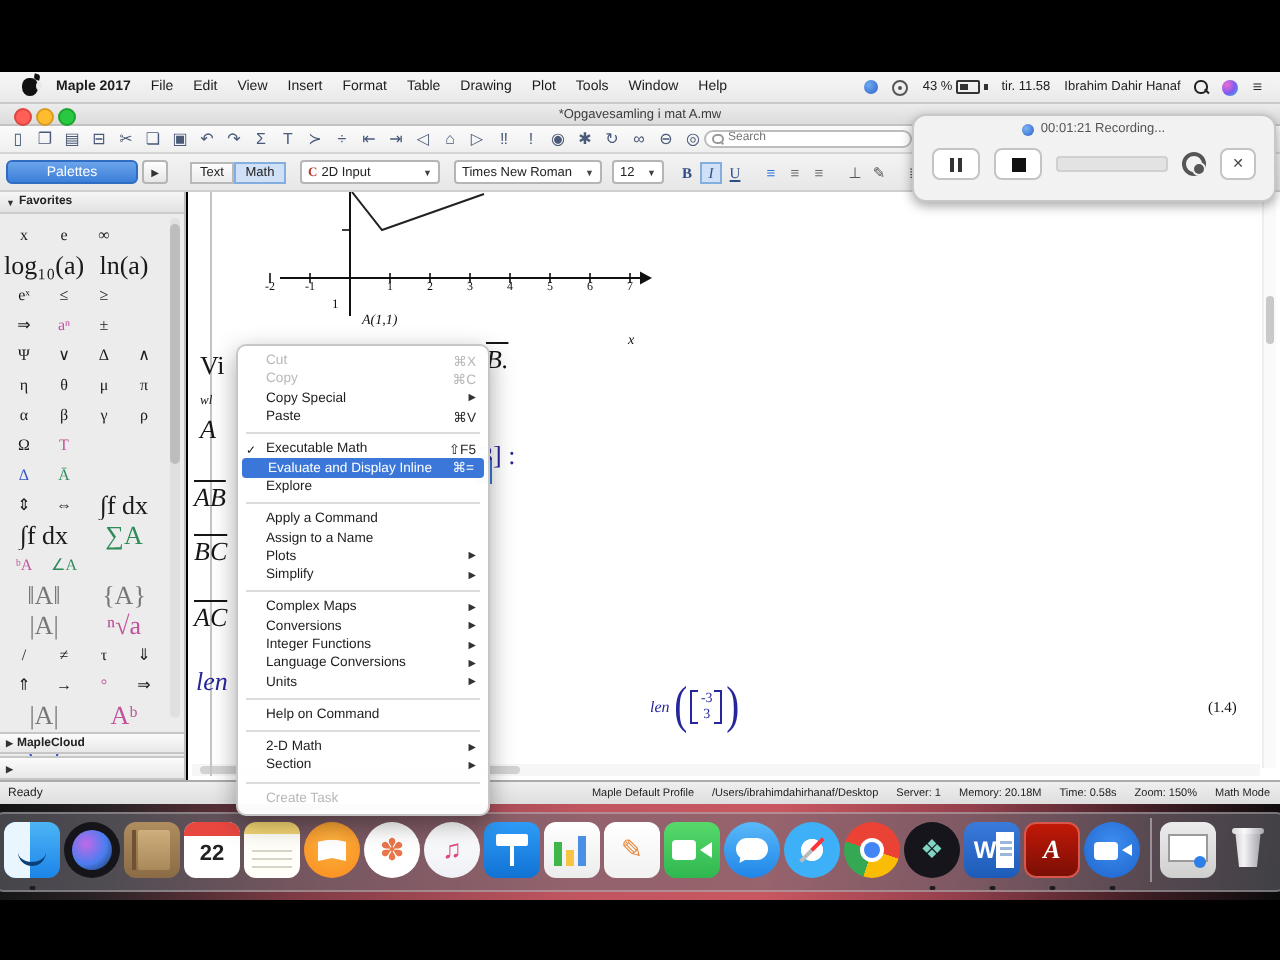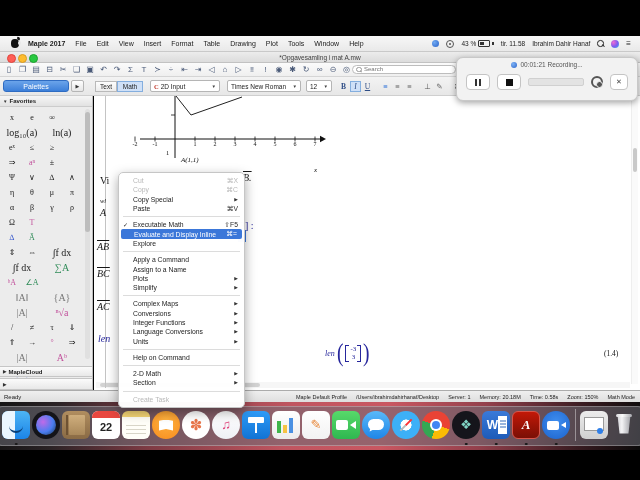--- a/index.html
+++ b/index.html
@@ -84,42 +84,42 @@
   .rec-close{width:18px;height:16px;background:#fff;border:1px solid #c4c4c4;border-radius:4px;font-size:7px;color:#444;display:flex;align-items:center;justify-content:center;box-sizing:border-box;}
 
   
   .palette{left:0;top:96px;width:93px;height:294px;background:#ececec;border-right:1px solid #bdbdbd;box-sizing:border-box;overflow:hidden;}
   .pal-head{height:11px;background:linear-gradient(#f6f6f6,#e2e2e2);border-bottom:1px solid #cccccc;
     display:flex;align-items:center;font-size:6px;font-weight:bold;color:#222;padding-left:3px;gap:2px;box-sizing:border-box;}
   .pal-tri{font-size:4.5px;color:#333;}
   .pal-grid{display:flex;flex-wrap:wrap;padding:3px 6px 0 2px;width:84px;}
   .sym{width:20px;height:15px;display:flex;align-items:center;justify-content:center;
     font-family:"Liberation Serif",serif;font-size:8px;color:#1a1a1a;overflow:hidden;}
-  .sym.wide{width:40px;font-size:10px;}
+  .sym.wide{width:40px;font-size:13px;}
   .sym.m{color:#c2529c;} .sym.g{color:#2e8b57;} .sym.b{color:#3355cc;} .sym.gy{color:#777;}
   .pal-scroll{position:absolute;right:2px;top:13px;width:5px;height:250px;background:#e0e0e0;border-radius:3px;}
   .pal-thumb{position:absolute;right:2px;top:16px;width:5px;height:120px;background:#bdbdbd;border-radius:3px;}
   .pal-section{position:absolute;left:0;width:93px;height:11px;background:linear-gradient(#fbfbfb,#e8e8e8);
     border-top:1px solid #c6c6c6;border-bottom:1px solid #c6c6c6;display:flex;align-items:center;font-size:6px;font-weight:bold;color:#222;padding-left:3px;gap:2px;box-sizing:border-box;}
 
   .doc{left:94px;top:96px;width:546px;height:294px;background:#fff;box-sizing:border-box;overflow:hidden;}
   .doc-rule{position:absolute;left:105px;top:96px;width:1px;height:292px;background:#c4c4c4;z-index:1;}
   .vscroll{position:absolute;right:2px;top:98px;width:6px;height:286px;background:#fafafa;border-left:1px solid #eee;}
   .vthumb{position:absolute;right:3px;top:148px;width:4px;height:24px;background:#c9c9c9;border-radius:2px;}
   .hscroll{position:absolute;left:96px;right:10px;top:382px;height:6px;background:#f6f6f6;}
   .hthumb{position:absolute;left:100px;top:383px;width:160px;height:4px;background:#d2d2d2;border-radius:2px;}
 
   
   .graph{left:110px;top:96px;width:230px;height:74px;z-index:2;}
   .xticks{position:absolute;left:125px;top:141px;display:flex;z-index:3;}
   .xtick{width:20px;text-align:center;font-size:6px;font-family:"Liberation Serif",serif;color:#111;}
   .glabel{position:absolute;font-family:Liberation Serif, serif;color:#111;z-index:3;margin-top:38px;}
 
   
-  .frag{position:absolute;font-family:"Liberation Serif",serif;font-size:10px;color:#161616;z-index:2;white-space:nowrap;}
+  .frag{position:absolute;font-family:"Liberation Serif",serif;font-size:13px;color:#161616;z-index:2;white-space:nowrap;}
   .frag.ol{text-decoration:overline;}
   .frag.it{font-style:italic;}
   .frag.math{color:#26269c;font-style:italic;}
   .selbox{position:absolute;left:238px;top:230px;width:8px;height:12px;background:#3b77d9;z-index:2;}
 
   
   .mathout{position:absolute;left:325px;top:340px;display:flex;align-items:center;color:#26269c;z-index:2;
     font-family:"Liberation Serif",serif;}
   .mathout .fn{font-style:italic;font-size:8px;margin-right:1px;}
   .mathout .paren{font-size:26px;font-weight:100;line-height:26px;transform:scaleX(0.75);color:#26269c;}

